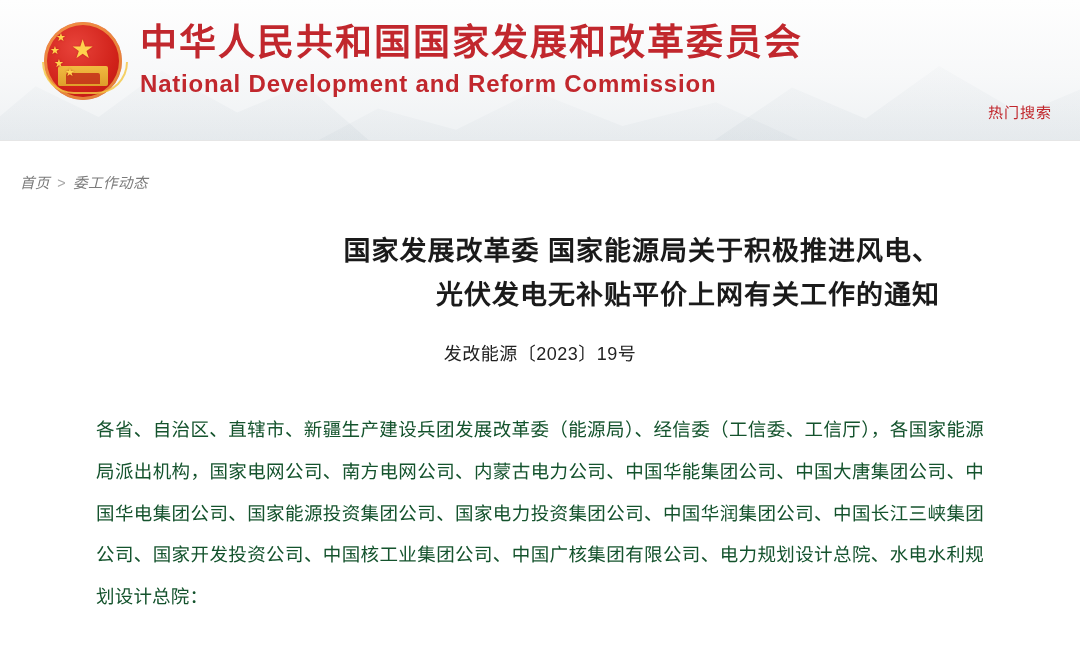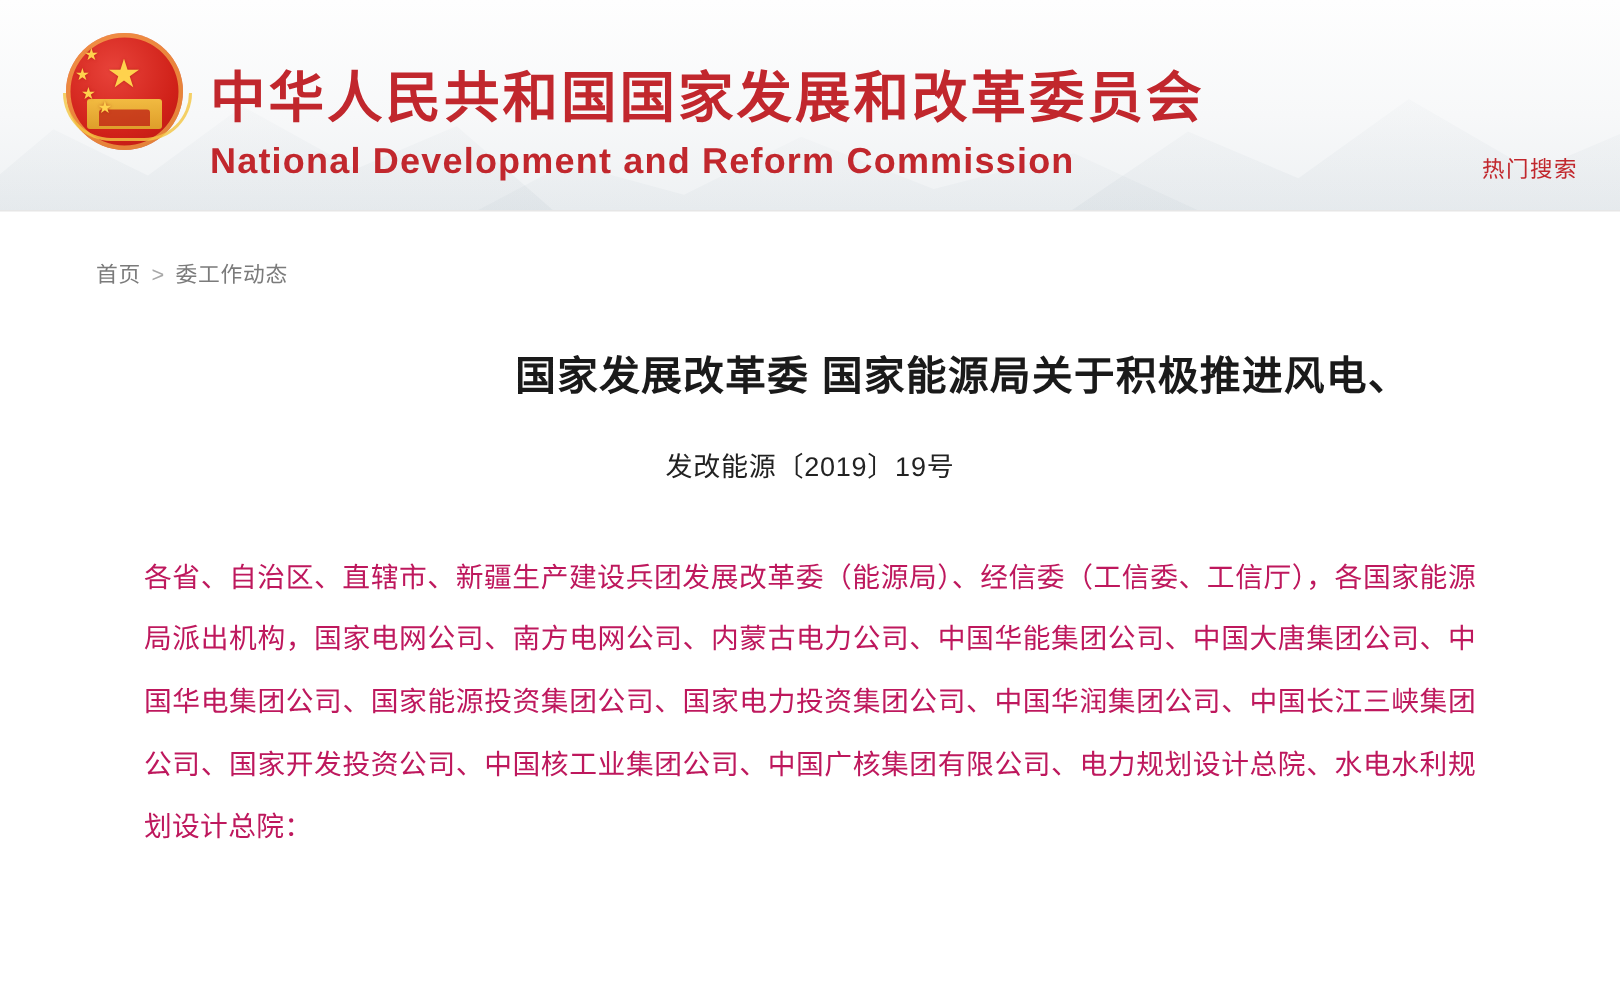--- a/index.html
+++ b/index.html
@@ -126,21 +126,20 @@
     top: 20px;
   }
   .title-cn {
     font-size: 37px;
     font-weight: 700;
     letter-spacing: 2px;
     color: #c1272d;
     white-space: nowrap;
     line-height: 1.25;
     font-family: "Liberation Serif", "DejaVu Serif", serif;
-    margin-top: 24px;
   }
   .title-en {
     margin-top: 4px;
     font-size: 24px;
     font-weight: 700;
     letter-spacing: 0.8px;
     color: #c1272d;
     white-space: nowrap;
     font-family: "Liberation Sans", "DejaVu Sans", sans-serif;
   }
@@ -150,24 +149,25 @@
     right: 28px;
     bottom: 18px;
     font-size: 15px;
     color: #c1272d;
     letter-spacing: 1px;
     cursor: pointer;
   }
 
   
   .breadcrumb {
-    margin: 30px 0 0 64px;
+    margin: 30px 0 0 20px;
     font-size: 14.5px;
     color: #7b7b7b;
     letter-spacing: 0.5px;
+    font-style: italic;
   }
   .breadcrumb a {
     color: #7b7b7b;
     text-decoration: none;
   }
   .breadcrumb .sep {
     margin: 0 7px;
     color: #a8a8a8;
   }
 
@@ -195,24 +195,24 @@
     color: #222;
     letter-spacing: 0.5px;
   }
   .doc-body {
     margin: 44px auto 0;
     width: 984px;
     padding: 0 48px;
     box-sizing: border-box;
     font-size: 18.5px;
     line-height: 2.25;
-    color: #be185d;
+    color: #14532d;
     text-align: justify;
     letter-spacing: 0.2px;
-    font-family: Liberation Mono, monospace;
+    font-family: Liberation Sans, sans-serif;
   }
 </style>
 </head>
 <body>
 
 <div class="page">
 
   <div class="header">
     <div class="mountain m1"></div>
     <div class="mountain m2"></div>
@@ -237,18 +237,19 @@
     <div class="hot-search">热门搜索</div>
   </div>
 
   <div class="breadcrumb">
     <a href="#">首页</a><span class="sep">&gt;</span><a href="#">委工作动态</a>
   </div>
 
   <div class="doc">
     <div class="doc-title">
       <div>国家发展改革委  国家能源局关于积极推进风电、</div>
+      <div>光伏发电无补贴平价上网有关工作的通知</div>
     </div>
-    <div class="doc-number">发改能源〔2019〕19号</div>
+    <div class="doc-number">发改能源〔2023〕19号</div>
     <div class="doc-body">各省、自治区、直辖市、新疆生产建设兵团发展改革委（能源局）、经信委（工信委、工信厅），各国家能源局派出机构，国家电网公司、南方电网公司、内蒙古电力公司、中国华能集团公司、中国大唐集团公司、中国华电集团公司、国家能源投资集团公司、国家电力投资集团公司、中国华润集团公司、中国长江三峡集团公司、国家开发投资公司、中国核工业集团公司、中国广核集团有限公司、电力规划设计总院、水电水利规划设计总院：</div>
   </div>
 
 </div>
 
 </body></html>

